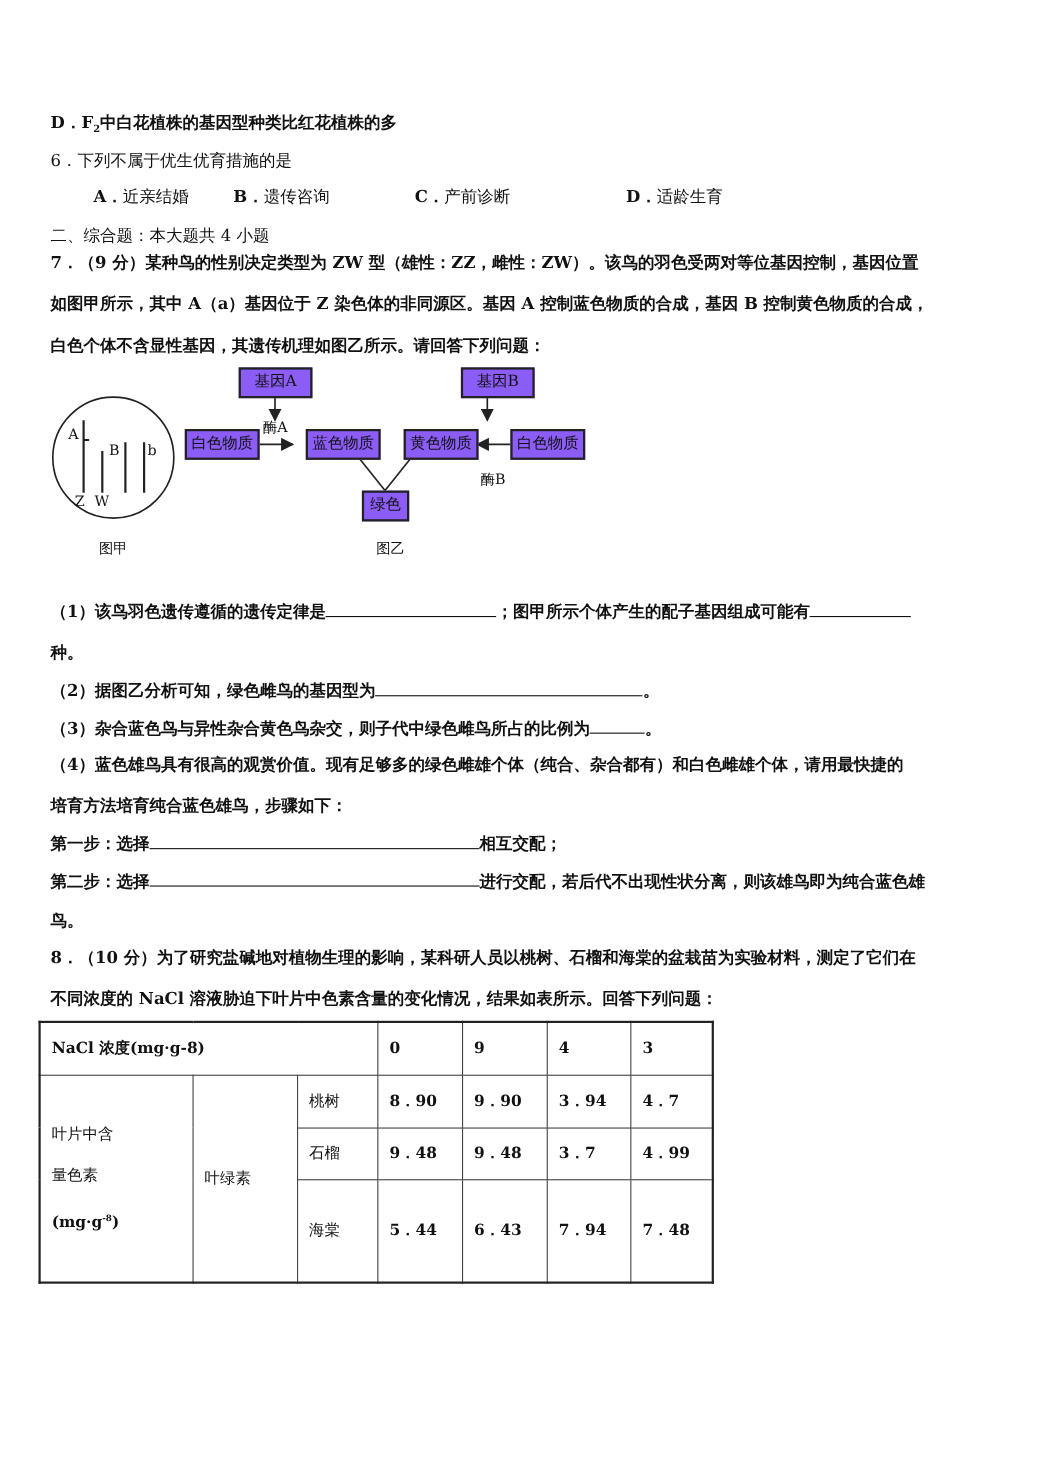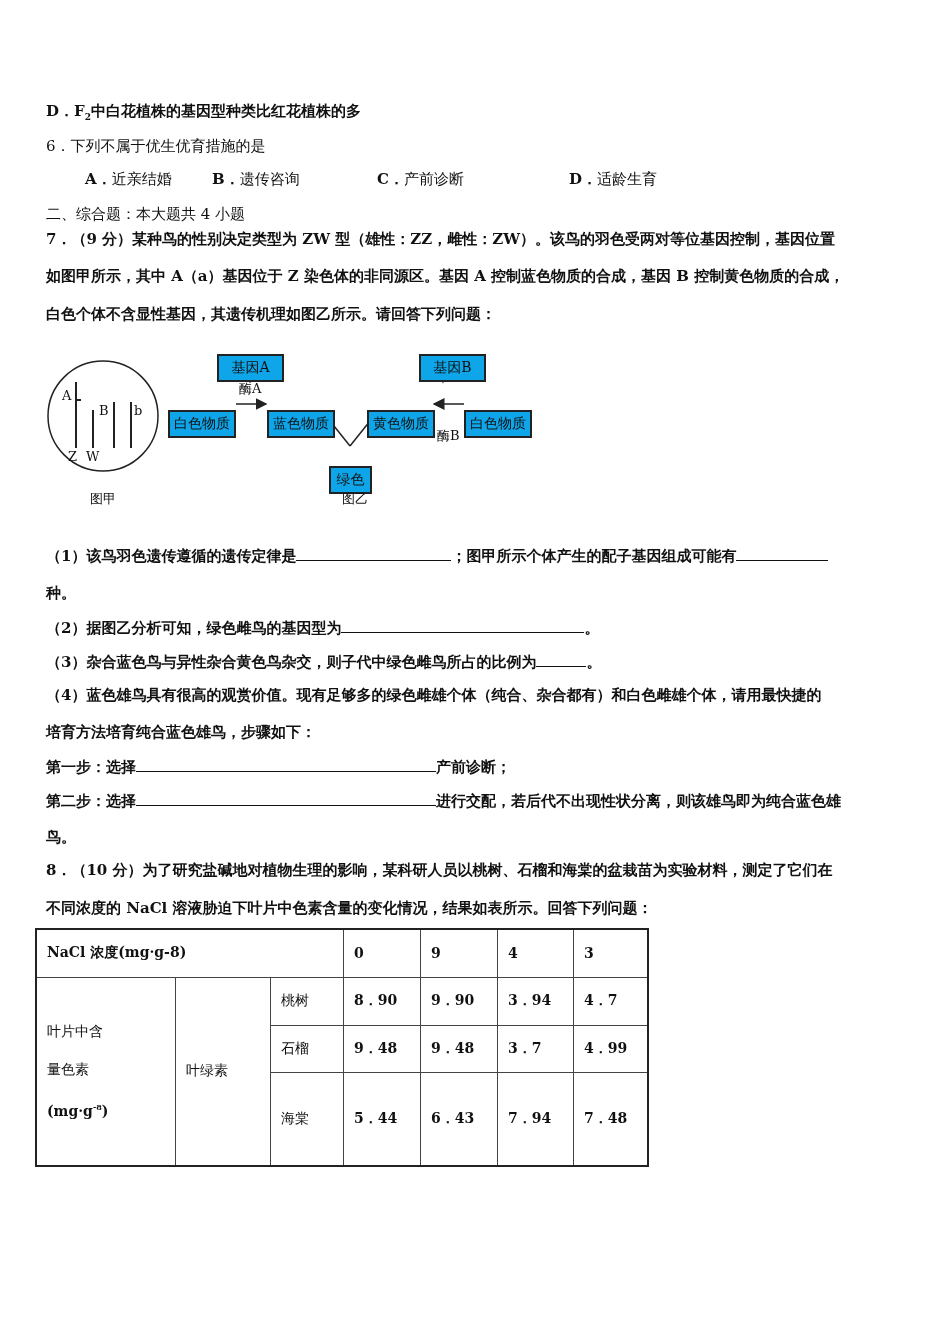--- a/index.html
+++ b/index.html
@@ -4,21 +4,21 @@
 <style>
   html, body { margin:0; padding:0; background:#fff; }
   body { width:950px; height:1344px; position:relative; overflow:hidden;
          font-family:"DejaVu Serif","Liberation Serif",serif; color:#111; font-size:15px; }
   .line { position:absolute; left:46px; white-space:nowrap; line-height:20px; }
   .b { font-weight:bold; }
   .blank { display:inline-block; border-bottom:1.5px solid #111; height:15px; vertical-align:baseline; }
   .opt { position:absolute; top:170px; white-space:nowrap; }
   
   .fig { position:absolute; }
-  .box { position:absolute; border:2px solid #222; background:#0ea5e9; font-size:14px; text-align:center; line-height:22px; box-sizing:border-box;margin-top:20px; }
+  .box { position:absolute; border:2px solid #222; background:#8b5cf6; font-size:14px; text-align:center; line-height:22px; box-sizing:border-box; }
   .lbl { position:absolute; font-size:13px; }
   
   table { position:absolute; left:35px; top:928px; border-collapse:collapse; border:2.5px solid #222; }
   td { border:1.2px solid #444; font-size:14px; font-weight:bold; padding:0 0 0 10px; vertical-align:middle; }
   td.plain { font-weight:normal; }
 </style>
 </head>
 <body>
 
 <div class="line b" style="top:101px;">
@@ -66,41 +66,41 @@
     <line x1="277" y1="27" x2="277" y2="48" stroke="#222" stroke-width="1.5" marker-end="url(#ah)"></line>
     <line x1="298" y1="70" x2="268" y2="70" stroke="#222" stroke-width="1.5" marker-end="url(#ah)"></line>
     <line x1="160" y1="82" x2="184" y2="112" stroke="#222" stroke-width="1.5"></line>
     <line x1="208" y1="82" x2="184" y2="112" stroke="#222" stroke-width="1.5"></line>
   </svg>
   <div class="box" style="left:51px;top:0;width:67px;height:28px;">基因A</div>
   <div class="box" style="left:253px;top:0;width:67px;height:28px;">基因B</div>
   <span class="lbl" style="left:73px;top:46px;">酶A</span>
   <span class="lbl" style="left:271px;top:49px;margin-top:44px;">酶B</span>
   <div class="box" style="left:2px;top:56px;width:68px;height:28px;">白色物质</div>
-  <div class="box" style="left:101px;top:56px;width:68px;height:28px;">蓝色物质</div>
+  <div class="box" style="left:112px;top:56px;width:68px;height:28px;">蓝色物质</div>
   <div class="box" style="left:201px;top:56px;width:68px;height:28px;">黄色物质</div>
   <div class="box" style="left:298px;top:56px;width:68px;height:28px;">白色物质</div>
   <div class="box" style="left:163px;top:112px;width:43px;height:28px;">绿色</div>
   <span class="lbl" style="left:176px;top:156px;">图乙</span>
 </div>
 
 <div class="line b" style="top:545px;">
   <span>（1）该鸟羽色遗传遵循的遗传定律是</span><span class="blank" style="width:155px;"></span><span>；图甲所示个体产生的配子基因组成可能有</span><span class="blank" style="width:92px;"></span>
 </div>
 <div class="line b" style="top:583px;">种。</div>
 <div class="line b" style="top:617px;">
   <span>（2）据图乙分析可知，绿色雌鸟的基因型为</span><span class="blank" style="width:243px;"></span><span>。</span>
 </div>
 <div class="line b" style="top:651px;">
   <span>（3）杂合蓝色鸟与异性杂合黄色鸟杂交，则子代中绿色雌鸟所占的比例为</span><span class="blank" style="width:50px;"></span><span>。</span>
 </div>
 <div class="line b" style="top:685px;">（4）蓝色雄鸟具有很高的观赏价值。现有足够多的绿色雌雄个体（纯合、杂合都有）和白色雌雄个体，请用最快捷的</div>
 <div class="line b" style="top:722px;text-align:right;">培育方法培育纯合蓝色雄鸟，步骤如下：</div>
 <div class="line b" style="top:756px;">
-  <span>第一步：选择</span><span class="blank" style="width:300px;"></span><span>产前诊断；</span>
+  <span>第一步：选择</span><span class="blank" style="width:300px;"></span><span>相互交配；</span>
 </div>
 <div class="line b" style="top:790px;">
   <span>第二步：选择</span><span class="blank" style="width:300px;"></span><span>进行交配，若后代不出现性状分离，则该雄鸟即为纯合蓝色雄</span>
 </div>
 <div class="line b" style="top:827px;">鸟。</div>
 
 <div class="line b" style="top:860px;">8．（10 分）为了研究盐碱地对植物生理的影响，某科研人员以桃树、石榴和海棠的盆栽苗为实验材料，测定了它们在</div>
 <div class="line b" style="top:898px;">不同浓度的 NaCl 溶液胁迫下叶片中色素含量的变化情况，结果如表所示。回答下列问题：</div>
 
 <table>

